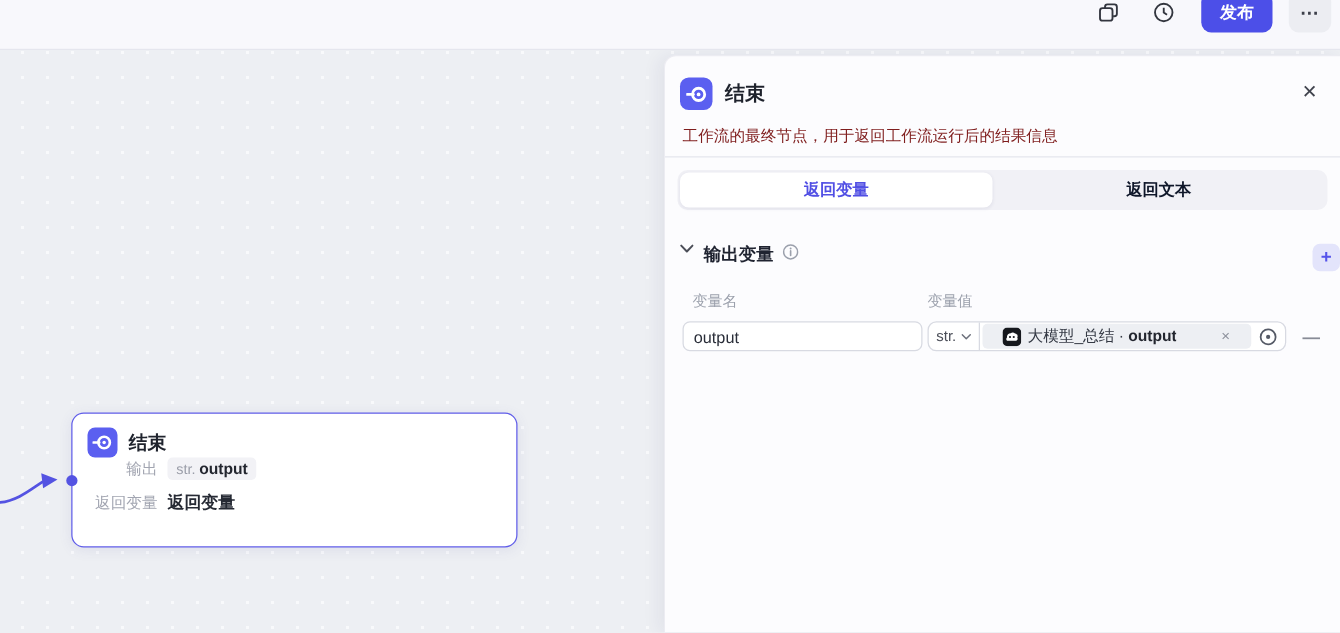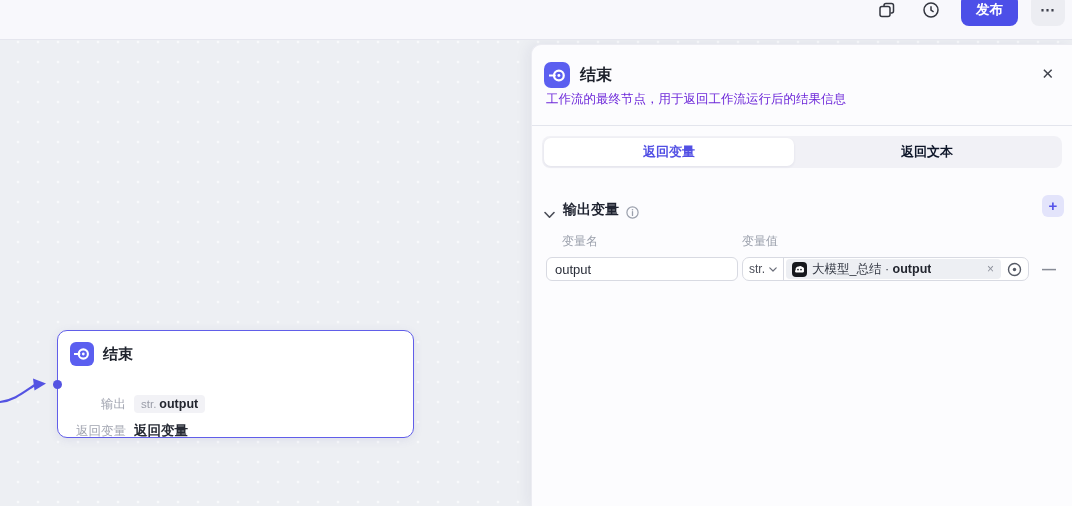--- a/index.html
+++ b/index.html
@@ -31,21 +31,21 @@
 
   .node { position:absolute; left:57px; top:290px; width:357px; height:108px;
     background:#fff; border:1.5px solid #615ee9; border-radius:10px;
     box-shadow:0 2px 10px rgba(80,80,160,.10); cursor:pointer; z-index:2; }
   .node-header { position:absolute; left:12px; top:11px; display:flex;
     align-items:center; gap:9px; }
   .node-icon { width:24px; height:24px; border-radius:6px; background:#5b5ff0;
     display:flex; align-items:center; justify-content:center; flex:none; }
   .node-icon svg { width:16px; height:16px; }
   .node-title { font-size:15px; font-weight:bold; color:#20242e; }
-  .node-rows { position:absolute; left:8px; top:63px; right:8px; }
+  .node-rows { position:absolute; left:8px; top:34px; right:8px; }
   .node-row { display:flex; align-items:center; margin-bottom:7px; height:20px; }
   .node-row-label { width:60px; text-align:right; margin-right:8px;
     color:#a2a5b1; font-size:12.5px; flex:none; }
   .node-pill { background:#f2f2f6; border-radius:4px; padding:2px 7px;
     display:inline-flex; align-items:baseline; gap:3px; }
   .node-pill .ptype { color:#9a9da8; font-size:11.5px; }
   .node-pill .pval { color:#23262f; font-weight:bold; font-size:12.5px; }
   .node-row-value { color:#262a34; font-weight:600; font-size:13.5px; }
 
   
@@ -55,61 +55,61 @@
     box-shadow:-4px 0 14px rgba(40,40,90,.06); z-index:4; }
   .panel-header { position:absolute; left:12px; top:17px; right:16px; }
   .ph-row { display:flex; align-items:center; gap:10px; }
   .panel-icon { width:26px; height:26px; border-radius:7px; background:#5b5ff0;
     display:flex; align-items:center; justify-content:center; flex:none; }
   .panel-icon svg { width:17px; height:17px; }
   .panel-title { font-size:16px; font-weight:bold; color:#1e222c; }
   .close-btn { position:absolute; right:2px; top:4px; font-size:15px;
     color:#41444e; cursor:pointer; background:none; border:none; line-height:1;
     font-family:"Liberation Sans","DejaVu Sans",sans-serif; }
-  .panel-desc { margin:3px 0 0 2px; font-size:12.5px; color:#6d28d9; }
+  .panel-desc { margin:13px 0 0 2px; font-size:12.5px; color:#7f1d1d; }
   .panel-divider { position:absolute; left:0; top:80px; right:0; height:1px;
     background:#e3e5ed; }
 
   .tabs { position:absolute; left:10px; top:91px; width:520px; height:32px;
     background:#f1f1f6; border-radius:8px; padding:2px; display:flex; }
   .tab { flex:none; display:flex; align-items:center; justify-content:center;
     font-size:13px; cursor:pointer; border-radius:7px; }
   .tab.active { width:250px; background:#fff; color:#514fe4; font-weight:bold;
     box-shadow:0 1px 3px rgba(30,30,80,.07); }
   .tab.inactive { flex:1; color:#0f172a; font-weight:600; }
 
-  .section-header { position:absolute; left:12px; top:150px; right:8px;
-    height:24px; display:flex; align-items:flex-end; }
+  .section-header { position:absolute; left:12px; top:150px; right:0;
+    height:24px; display:flex; align-items:flex-start; }
   .chev { width:11px; height:8px; margin-right:8px; cursor:pointer; flex:none; }
   .section-title { font-size:14px; font-weight:bold; color:#1f2330; }
   .info-icon { width:13px; height:13px; margin-left:7px; flex:none; }
   .add-btn { position:absolute; right:0; top:0; width:22px; height:22px;
     background:#e3e4fb; border:none; border-radius:6px; color:#5553ea;
     font-size:15px; font-weight:bold; line-height:20px; cursor:pointer; }
 
   .col-labels { position:absolute; left:14px; top:188px; right:12px;
     font-size:12px; color:#9ba0ac; }
-  .col-name { position:absolute; left:16px; }
+  .col-name { position:absolute; left:8px; }
   .col-value { position:absolute; left:196px;font-family:Liberation Serif, serif; }
 
   .var-row { position:absolute; left:14px; top:212px; right:12px; height:24px; }
   .name-input { position:absolute; left:0; top:0; width:192px; height:24px;
     border:1px solid #d8dae2; border-radius:6px; background:#fff;
     padding:0 8px; font-size:13px; color:#2a2e39;
     font-family:"Liberation Sans","DejaVu Sans",sans-serif; }
   .value-box { position:absolute; left:196px; top:0; width:287px; height:24px;
     border:1px solid #d8dae2; border-radius:7px; background:#fff;
     display:flex; align-items:center; }
   .type-seg { display:flex; align-items:center; gap:4px; padding:0 6px;
     cursor:pointer; flex:none; }
   .type-seg .tlabel { font-size:12px; color:#4b4e58; }
   .type-seg svg { width:8px; height:5px; }
   .vb-divider { width:1px; align-self:stretch; background:#d8dae2; flex:none; }
   .ref-tag { flex:1; height:20px; margin:0 2px 0 2px; background:#edeff3;
-    border-radius:4px; display:flex; align-items:center; padding:0 6px; gap:5px;
+    border-radius:4px; display:flex; align-items:center; padding:0 16px; gap:5px;
     min-width:0; }
   .model-icon { width:15px; height:15px; flex:none; }
   .ref-text { font-size:12.5px; color:#343944; white-space:nowrap; overflow:hidden; }
   .ref-text b { font-weight:bold; color:#23262f; }
   .ref-remove { margin-left:auto; color:#8d919c; font-size:12px; cursor:pointer;
     flex:none; padding:0 1px; }
   .ref-toggle { width:15px; height:15px; margin:0 6px 0 4px; flex:none;
     cursor:pointer; }
   .minus-btn { position:absolute; left:492px; top:1px; width:22px; height:22px;
     background:none; border:none; color:#878b96; font-size:14px; font-weight:bold;

